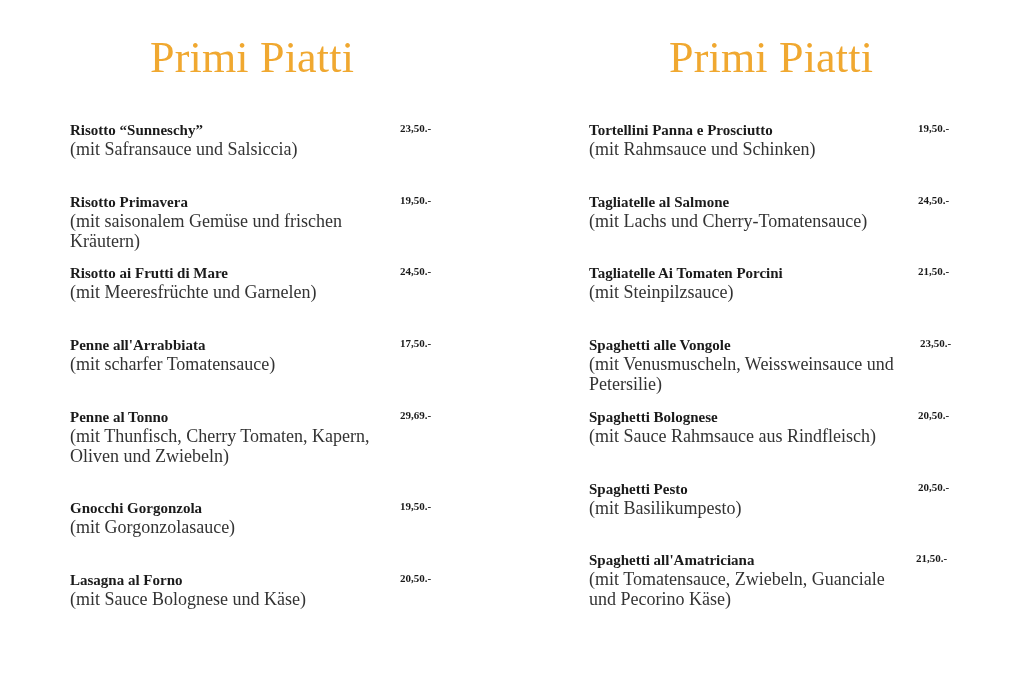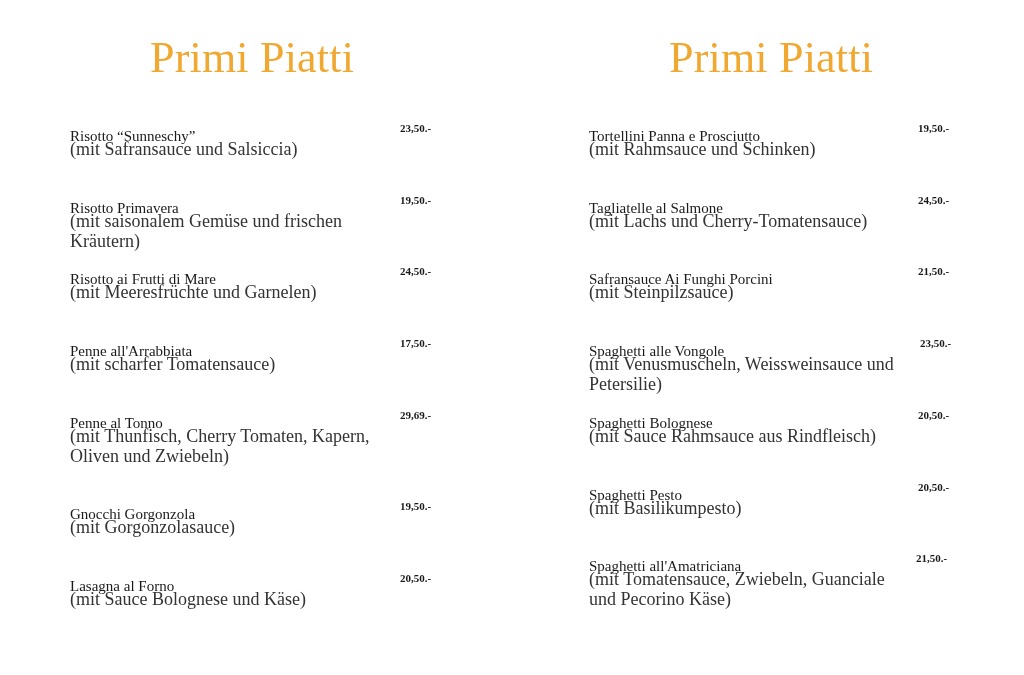--- a/index.html
+++ b/index.html
@@ -38,23 +38,23 @@
     .column.right .title { left: 80px; }
 
     .item {
       position: absolute;
       left: 0;
       width: 400px;
     }
     .item-name {
       position: absolute;
       left: 0;
-      top: 8px;
+      top: 2px;
       font-size: 15px;
-      font-weight: normal;
+      font-weight: bold;
       color: #1a1a1a;
       white-space: nowrap;
       line-height: 20px;
     }
     .item-price {
       position: absolute;
       top: 0;
       font-size: 11px;
       font-weight: bold;
       color: #1a1a1a;
@@ -133,21 +133,21 @@
     <div class="item-desc">(mit Rahmsauce und Schinken)</div>
   </div>
 
   <div class="item" style="top:190px">
     <div class="item-name">Tagliatelle al Salmone</div>
     <div class="item-price">24,50.-</div>
     <div class="item-desc">(mit Lachs und Cherry-Tomatensauce)</div>
   </div>
 
   <div class="item" style="top:261px">
-    <div class="item-name">Safransauce Ai Funghi Porcini</div>
+    <div class="item-name">Tagliatelle Ai Tomaten Porcini</div>
     <div class="item-price">21,50.-</div>
     <div class="item-desc">(mit Steinpilzsauce)</div>
   </div>
 
   <div class="item" style="top:333px">
     <div class="item-name">Spaghetti alle Vongole</div>
     <div class="item-price" style="left:331px">23,50.-</div>
     <div class="item-desc" style="width:360px">(mit Venusmuscheln, Weissweinsauce und Petersilie)</div>
   </div>
 

